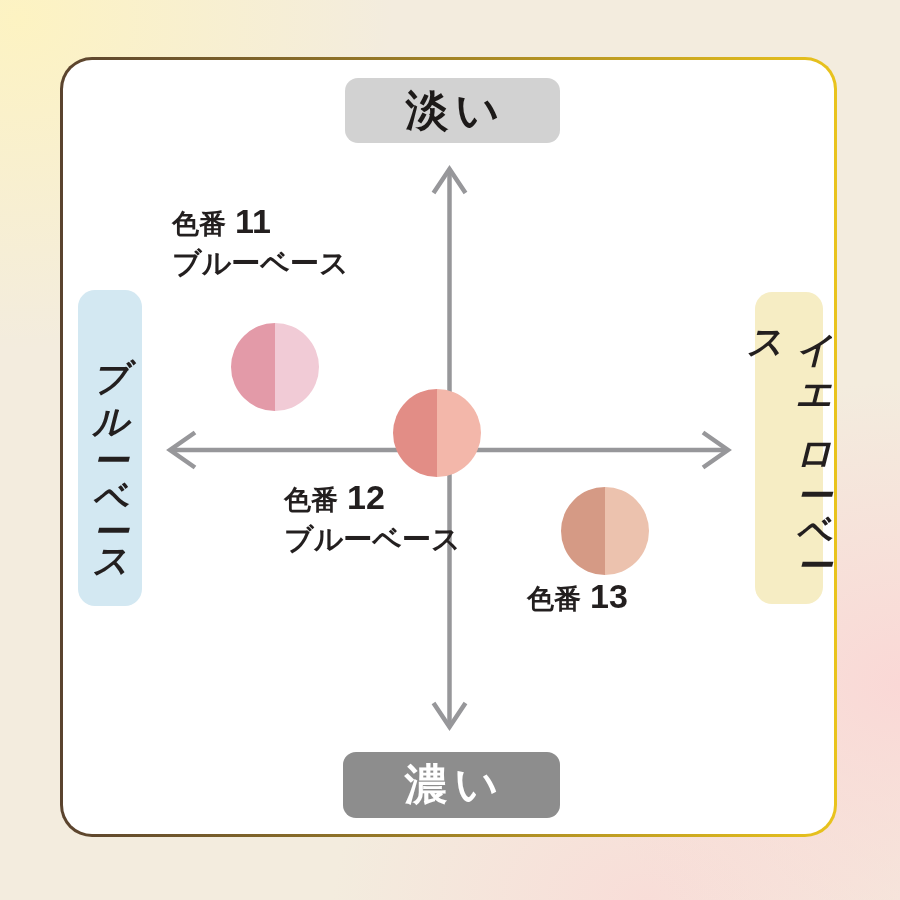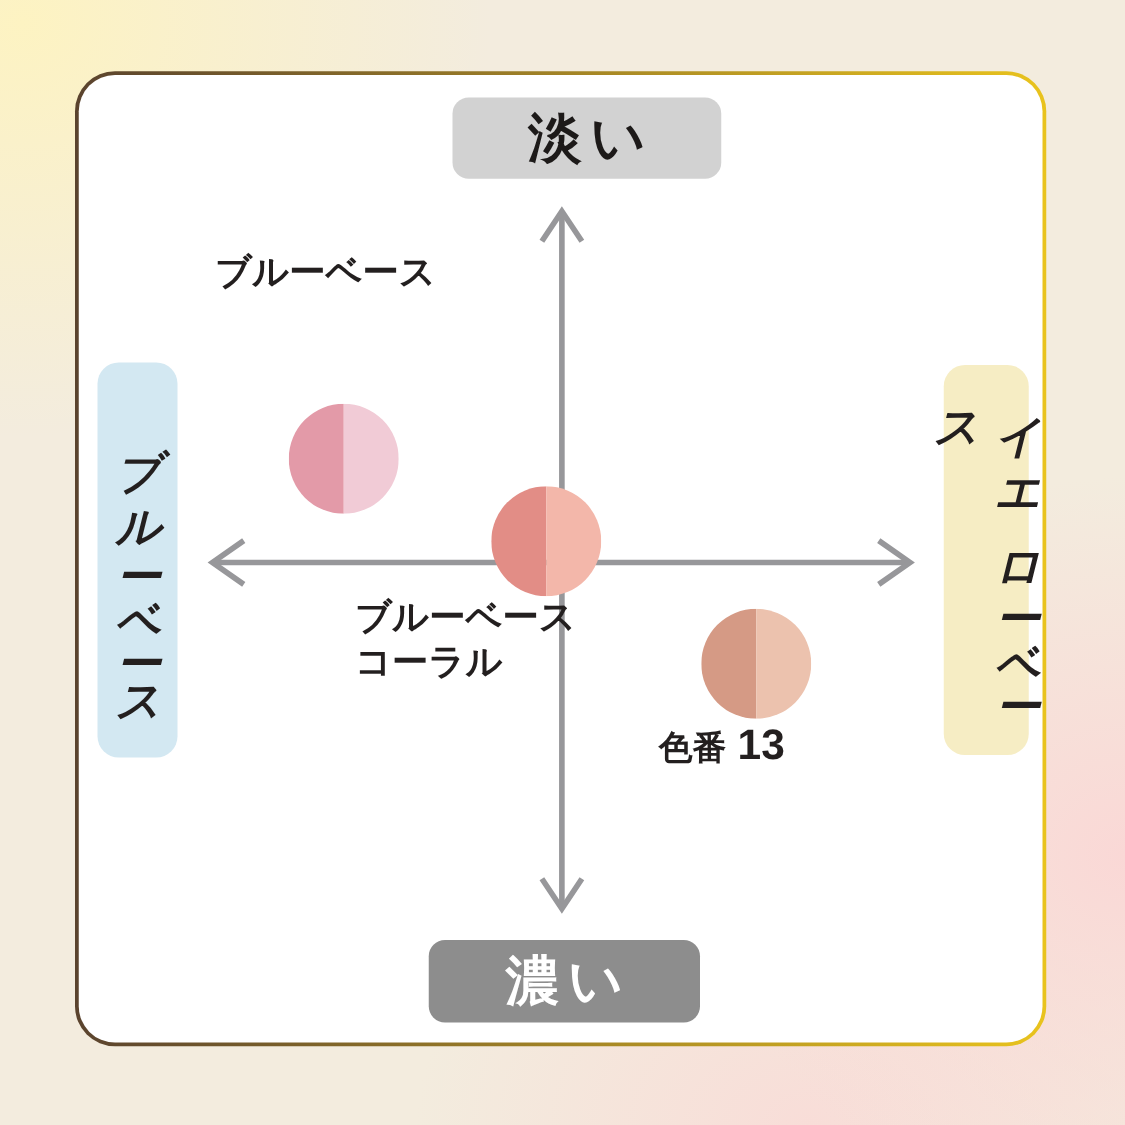--- a/index.html
+++ b/index.html
@@ -31,21 +31,21 @@
   .axis-stroke line, .axis-stroke polyline {
     stroke:var(--c-axis,#97979a); stroke-width:4.5; fill:none;
     stroke-linejoin:miter; stroke-linecap:butt;
   }
   
   .qbox {
     position:absolute; display:flex; align-items:center; justify-content:center;
     font-weight:700; color:var(--c-text,#231f1f); box-sizing:border-box;
   }
   .qbox.top {
-    left:362px; top:78px; width:215px; height:65px;
+    left:345px; top:78px; width:215px; height:65px;
     background:var(--c-label-pale-bg,#d2d2d2); border-radius:13px;
     font-size:43px; letter-spacing:7px; padding-left:7px;
     color:var(--c-label-pale-text,#1d1a19);
   }
   .qbox.bottom {
     left:343px; top:752px; width:217px; height:66px;
     background:var(--c-label-dark-bg,#8d8d8d); border-radius:13px;
     font-size:43px; letter-spacing:7px; padding-left:7px;
     color:var(--c-label-dark-text,#ffffff);
   }
@@ -97,30 +97,31 @@
   <div class="qbox top">淡い</div>
   <div class="qbox bottom">濃い</div>
   <div class="qbox side left">ブルーベース</div>
   <div class="qbox side right">イエローベース</div>
 
   <div class="swatch s11">
     <div class="half" style="background: rgb(227, 154, 168);"></div>
     <div class="half" style="background: rgb(241, 203, 214);"></div>
   </div>
   <div class="plabel l11">
+    <div class="pl-line1"><span>色番</span><span class="pl-num">11</span></div>
     <div class="pl-name">ブルーベース</div>
   </div>
 
   <div class="swatch s12">
     <div class="half" style="background: rgb(226, 141, 134);"></div>
     <div class="half" style="background: rgb(243, 183, 170);"></div>
   </div>
   <div class="plabel l12">
+    <div class="pl-line1"><span>色番</span><span class="pl-num">12</span></div>
     <div class="pl-name">ブルーベース</div>
-    <div class="pl-name">コーラル</div>
   </div>
 
   <div class="swatch s13">
     <div class="half" style="background: rgb(213, 154, 133);"></div>
     <div class="half" style="background: rgb(236, 194, 174);"></div>
   </div>
   <div class="plabel l13">
     <div class="pl-line1"><span>色番</span><span class="pl-num">13</span></div>
   </div>
 

